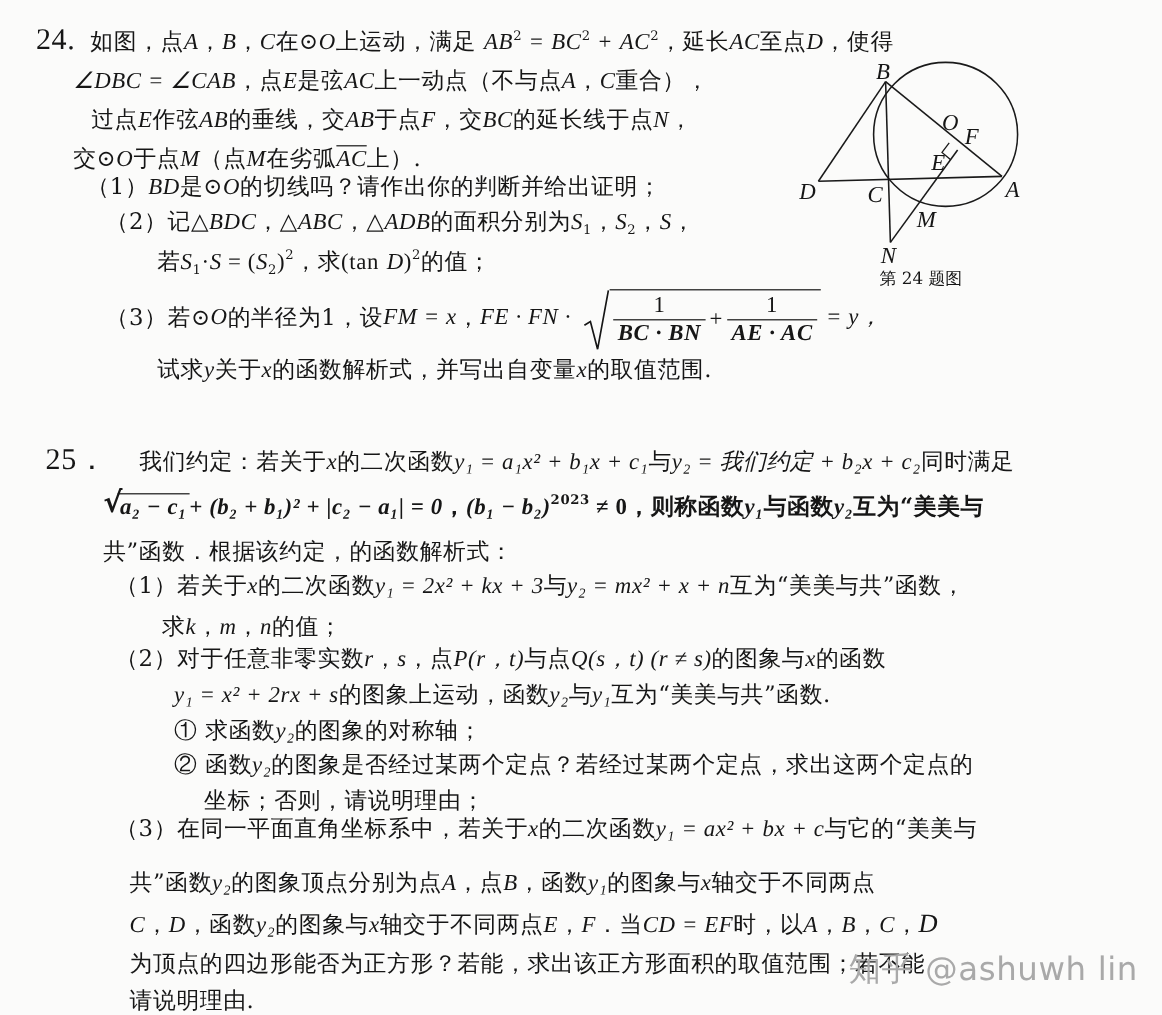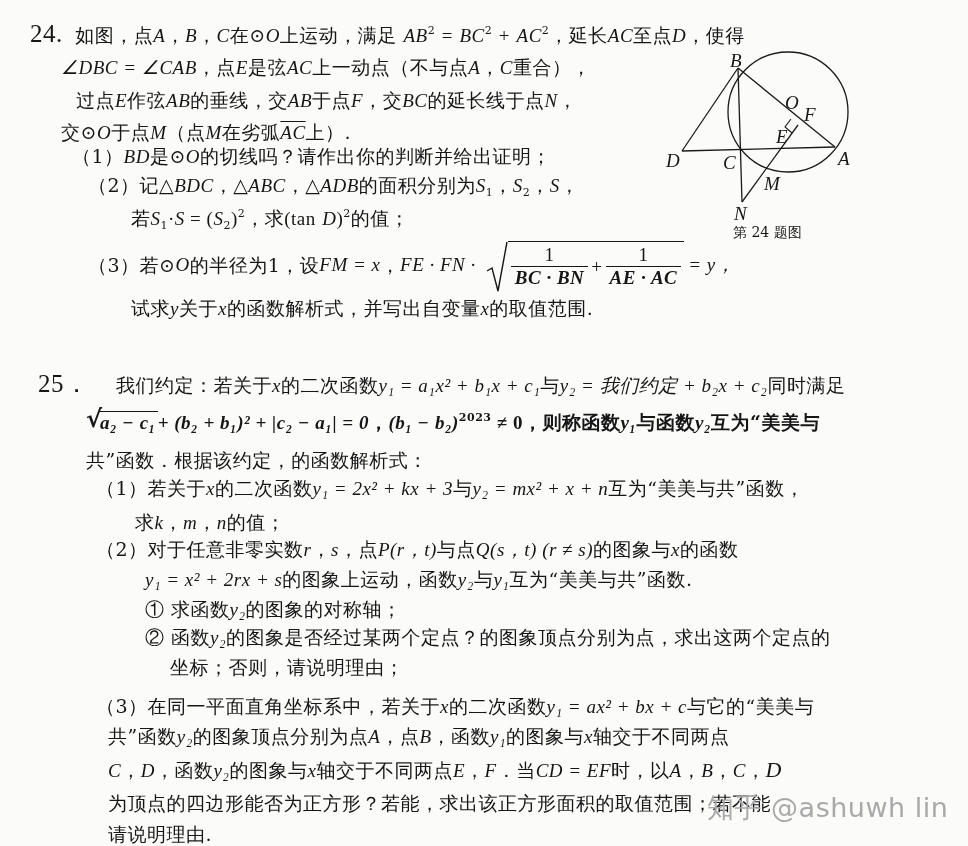--- a/index.html
+++ b/index.html
@@ -151,25 +151,25 @@
   <div class="line" style="left:96px; top:537px;">
     <span>（2）</span><span>对于任意非零实数</span><i>r</i><span>，</span><i>s</i><span>，点</span><i>P(r，t)</i><span>与点</span><i>Q(s，t) (r ≠ s)</i><span>的图象与</span><i>x</i><span>的函数</span>
   </div>
   <div class="line" style="left:145px; top:567px;">
     <i>y₁ = x² + 2rx + s</i><span>的图象上运动，函数</span><i>y₂</i><span>与</span><i>y₁</i><span>互为“美美与共”函数.</span>
   </div>
   <div class="line" style="left:145px; top:597px;">
     <span>①</span> <span>求函数</span><i>y₂</i><span>的图象的对称轴；</span>
   </div>
   <div class="line" style="left:145px; top:625px;">
-    <span>②</span> <span>函数</span><i>y₂</i><span>的图象是否经过某两个定点？的图象顶点分别为点，求出这两个定点的</span>
+    <span>②</span> <span>函数</span><i>y₂</i><span>的图象是否经过某两个定点？若经过某两个定点，求出这两个定点的</span>
   </div>
   <div class="line" style="left:170px; top:655px;">坐标；否则，请说明理由；</div>
 
-  <div class="line" style="left:96px; top:694px;">
+  <div class="line" style="left:96px; top:679px;">
     <span>（3）</span><span>在同一平面直角坐标系中，若关于</span><i>x</i><span>的二次函数</span><i>y₁ = ax² + bx + c</i><span>与它的“美美与</span>
   </div>
   <div class="line" style="left:108px; top:724px;">
     <span>共”函数</span><i>y₂</i><span>的图象顶点分别为点</span><i>A</i><span>，点</span><i>B</i><span>，函数</span><i>y₁</i><span>的图象与</span><i>x</i><span>轴交于不同两点</span>
   </div>
   <div class="line" style="left:108px; top:758px;">
     <i>C</i><span>，</span><i>D</i><span>，函数</span><i>y₂</i><span>的图象与</span><i>x</i><span>轴交于不同两点</span><i>E</i><span>，</span><i>F</i><span>．当</span><i>CD = EF</i><span>时，以</span><i>A</i><span>，</span><i>B</i><span>，</span><i>C</i><span>，</span><i style="font-size:22px">D</i>
   </div>
   <div class="line" style="left:108px; top:791px;">为顶点的四边形能否为正方形？若能，求出该正方形面积的取值范围；若不能</div>
   <div class="line" style="left:108px; top:822px;">请说明理由.</div>

